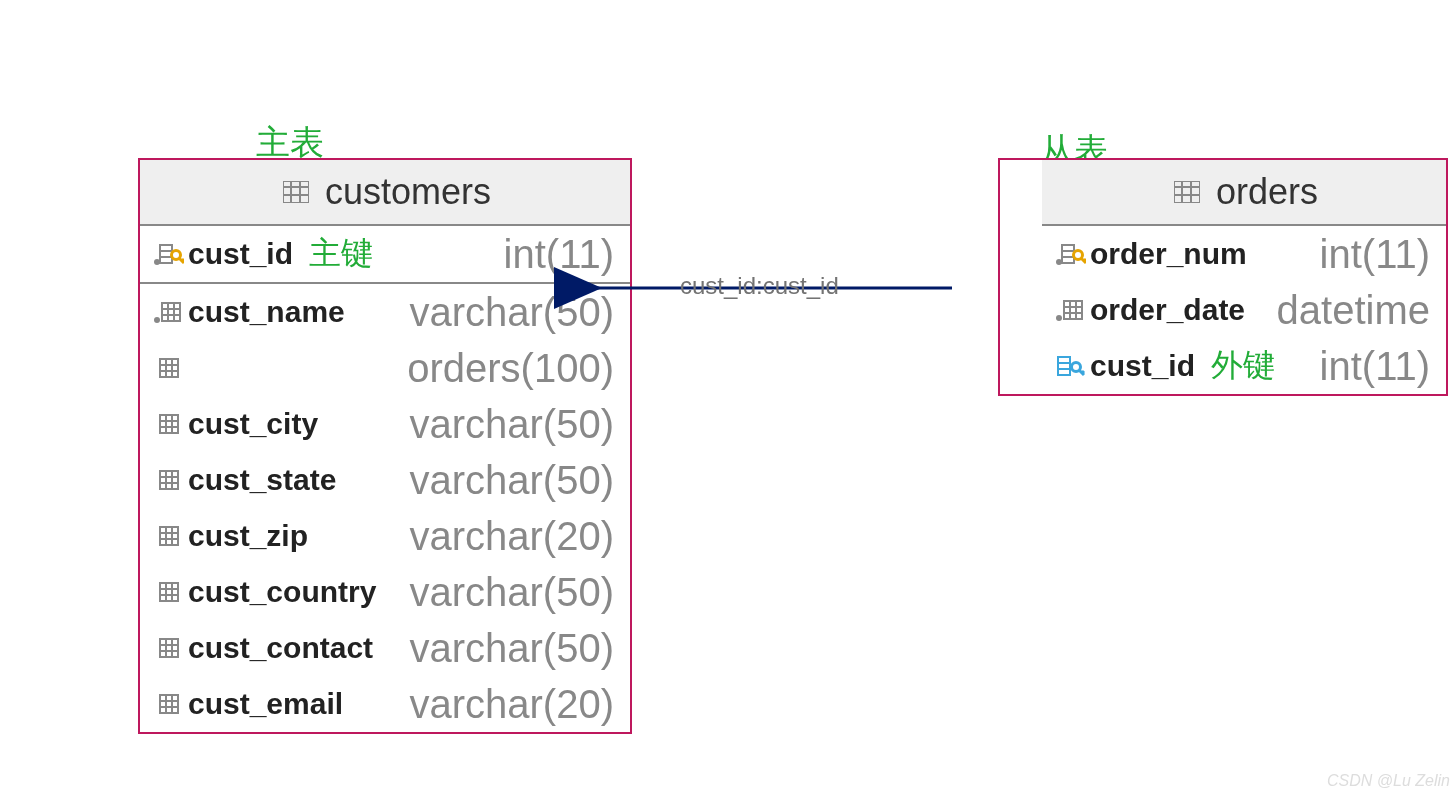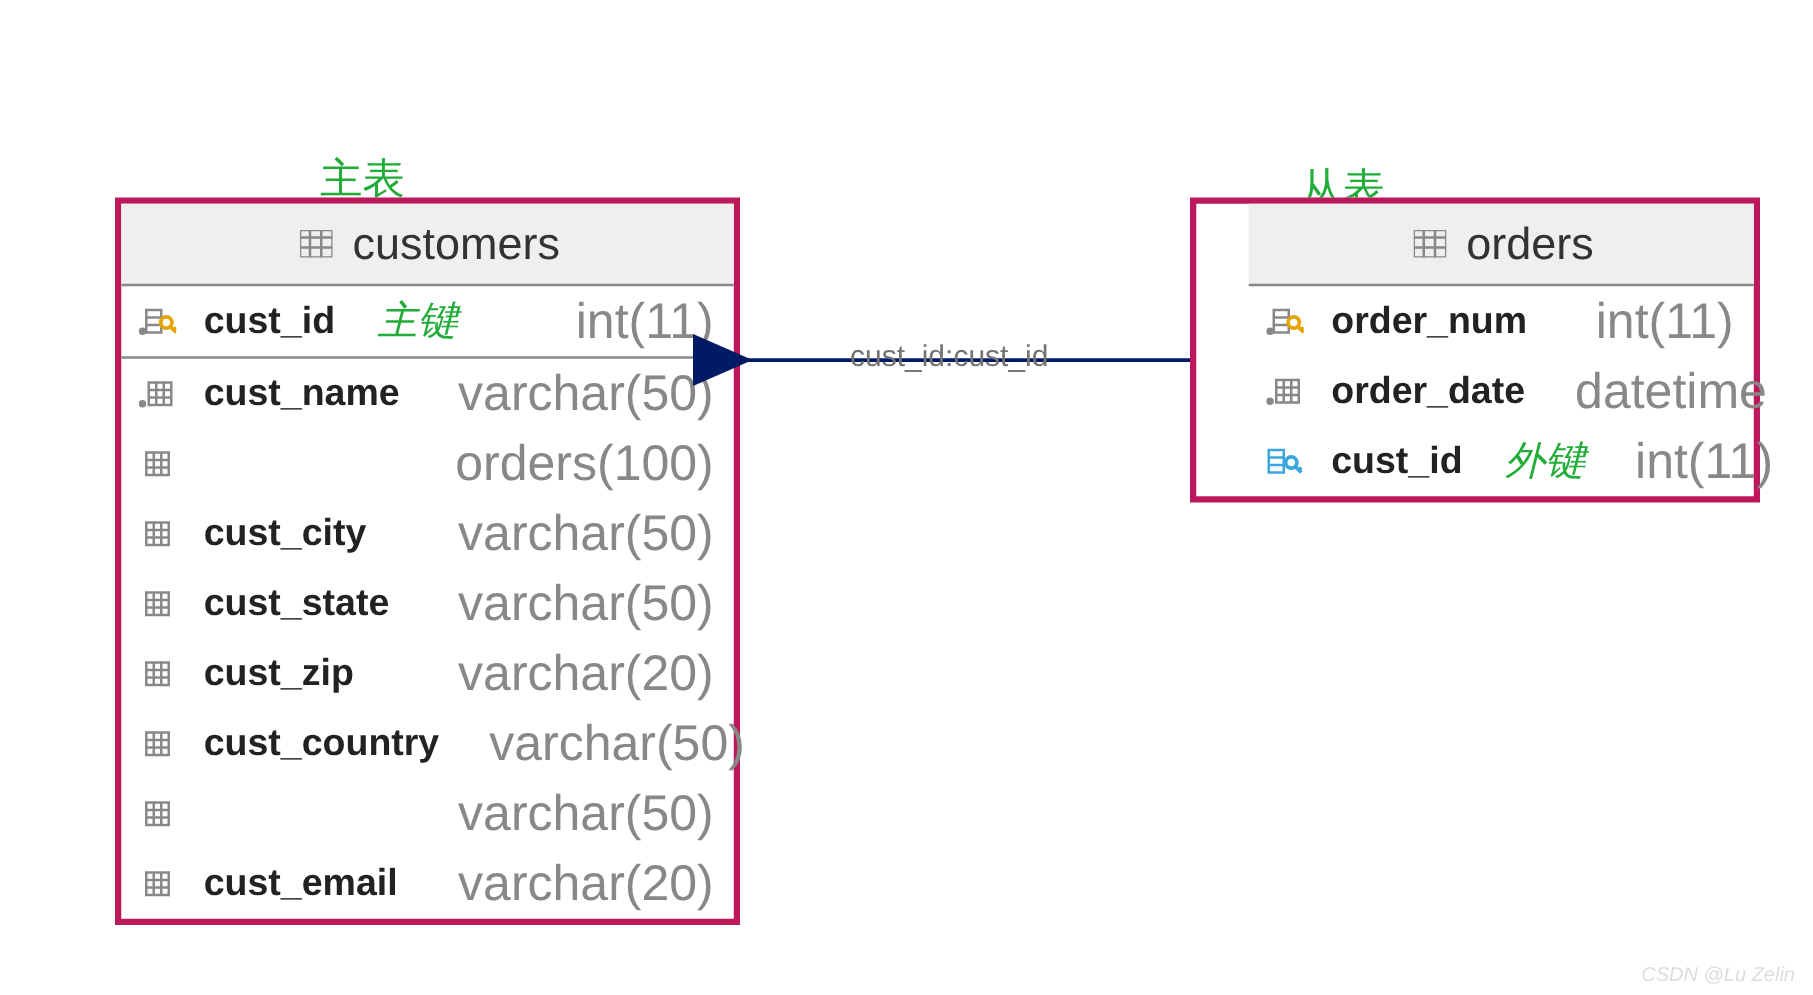--- a/index.html
+++ b/index.html
@@ -15,42 +15,43 @@
   .label-green{
     color:#22ac38;
     font-size:34px;
     font-weight:400;
     position:absolute;
     white-space:nowrap;
     margin-top:48px;
   }
   .table-box{
     position:absolute;
-    border:5px solid #be185d;
+    border:2px solid #be185d;
     background:#fff;
+    margin-left:46px;
   }
   .table-header{
     background:#efefef;
     border-bottom:2px solid #888;
     height:64px;
     display:flex;
     align-items:center;
     justify-content:center;
     gap:12px;
   }
   .table-title{
     font-size:36px;
     color:#333;
   }
   .row{
     height:56px;
     display:flex;
     align-items:center;
     padding:0 16px 0 12px;
-    gap:20px;
+    gap:2px;
   }
   .row + .row{}
   .row.first-sep{
     border-bottom:2px solid #888;
   }
   .col-icon{
     flex:0 0 34px;
     display:flex;
     justify-content:center;
   }
@@ -58,38 +59,37 @@
     font-weight:700;
     color:#222;
     font-size:30px;
     white-space:nowrap;
   }
   .col-annot{
     color:#22ac38;
     font-size:32px;
     margin-left:14px;
     white-space:nowrap;
-    font-style:italic;
   }
   .spacer{flex:1;}
   .col-type{
     color:#888;
     font-size:40px;
     white-space:nowrap;
     text-align:right;
   }
   .rel-label{
     position:absolute;
     font-size:24px;
     color:#737373;
     white-space:nowrap;
   }
   .watermark{
     position:absolute;
-    right:14px;
+    right:0;
     bottom:6px;
     color:#ddd;
     font-size:16px;
     font-style:italic;
   }
   svg.icon{display:block;}
 </style>
 </head>
 <body>
 
@@ -214,20 +214,21 @@
       <div class="row">
         <span class="col-icon">
           <svg class="icon" width="30" height="24" viewBox="0 0 30 24">
             <rect x="6" y="3" width="18" height="18" fill="none" stroke="#888" stroke-width="2"></rect>
             <line x1="6" y1="9" x2="24" y2="9" stroke="#888" stroke-width="2"></line>
             <line x1="6" y1="15" x2="24" y2="15" stroke="#888" stroke-width="2"></line>
             <line x1="12" y1="3" x2="12" y2="21" stroke="#888" stroke-width="2"></line>
             <line x1="18" y1="3" x2="18" y2="21" stroke="#888" stroke-width="2"></line>
           </svg>
         </span>
+        <span class="col-name">cust_contact</span>
         <span class="spacer"></span>
         <span class="col-type">varchar(50)</span>
       </div>
       <div class="row">
         <span class="col-icon">
           <svg class="icon" width="30" height="24" viewBox="0 0 30 24">
             <rect x="6" y="3" width="18" height="18" fill="none" stroke="#888" stroke-width="2"></rect>
             <line x1="6" y1="9" x2="24" y2="9" stroke="#888" stroke-width="2"></line>
             <line x1="6" y1="15" x2="24" y2="15" stroke="#888" stroke-width="2"></line>
             <line x1="12" y1="3" x2="12" y2="21" stroke="#888" stroke-width="2"></line>

